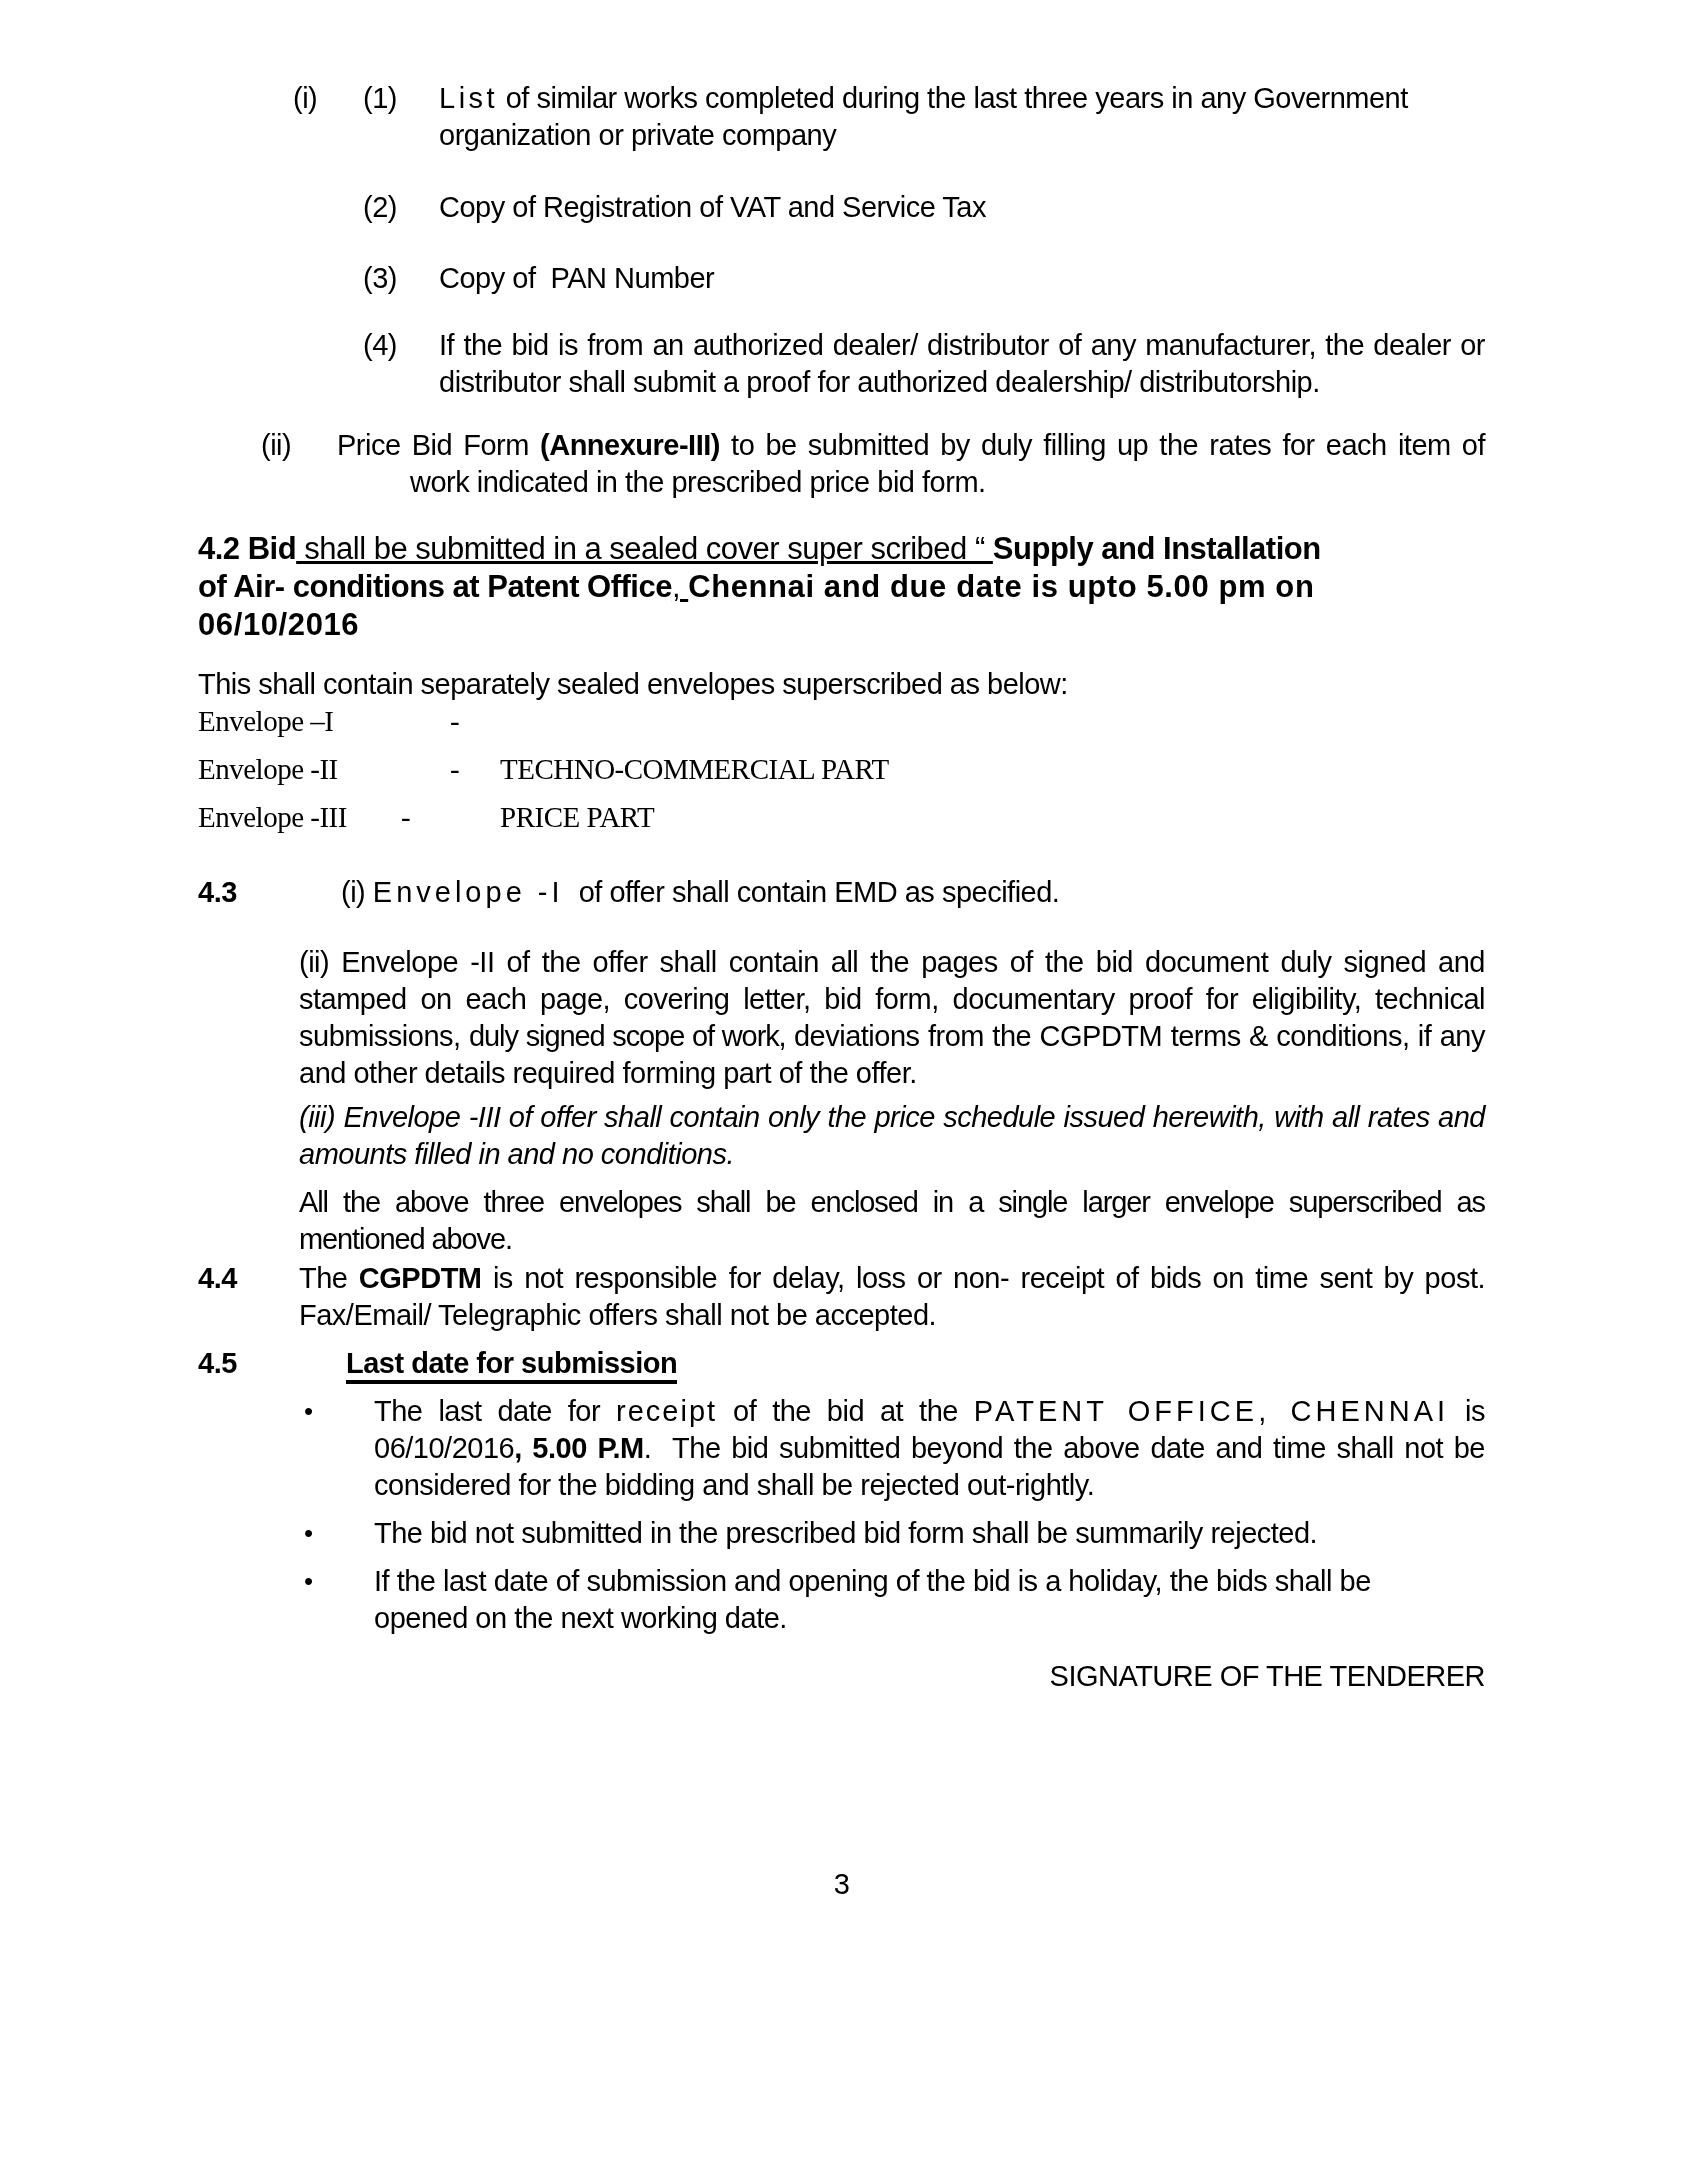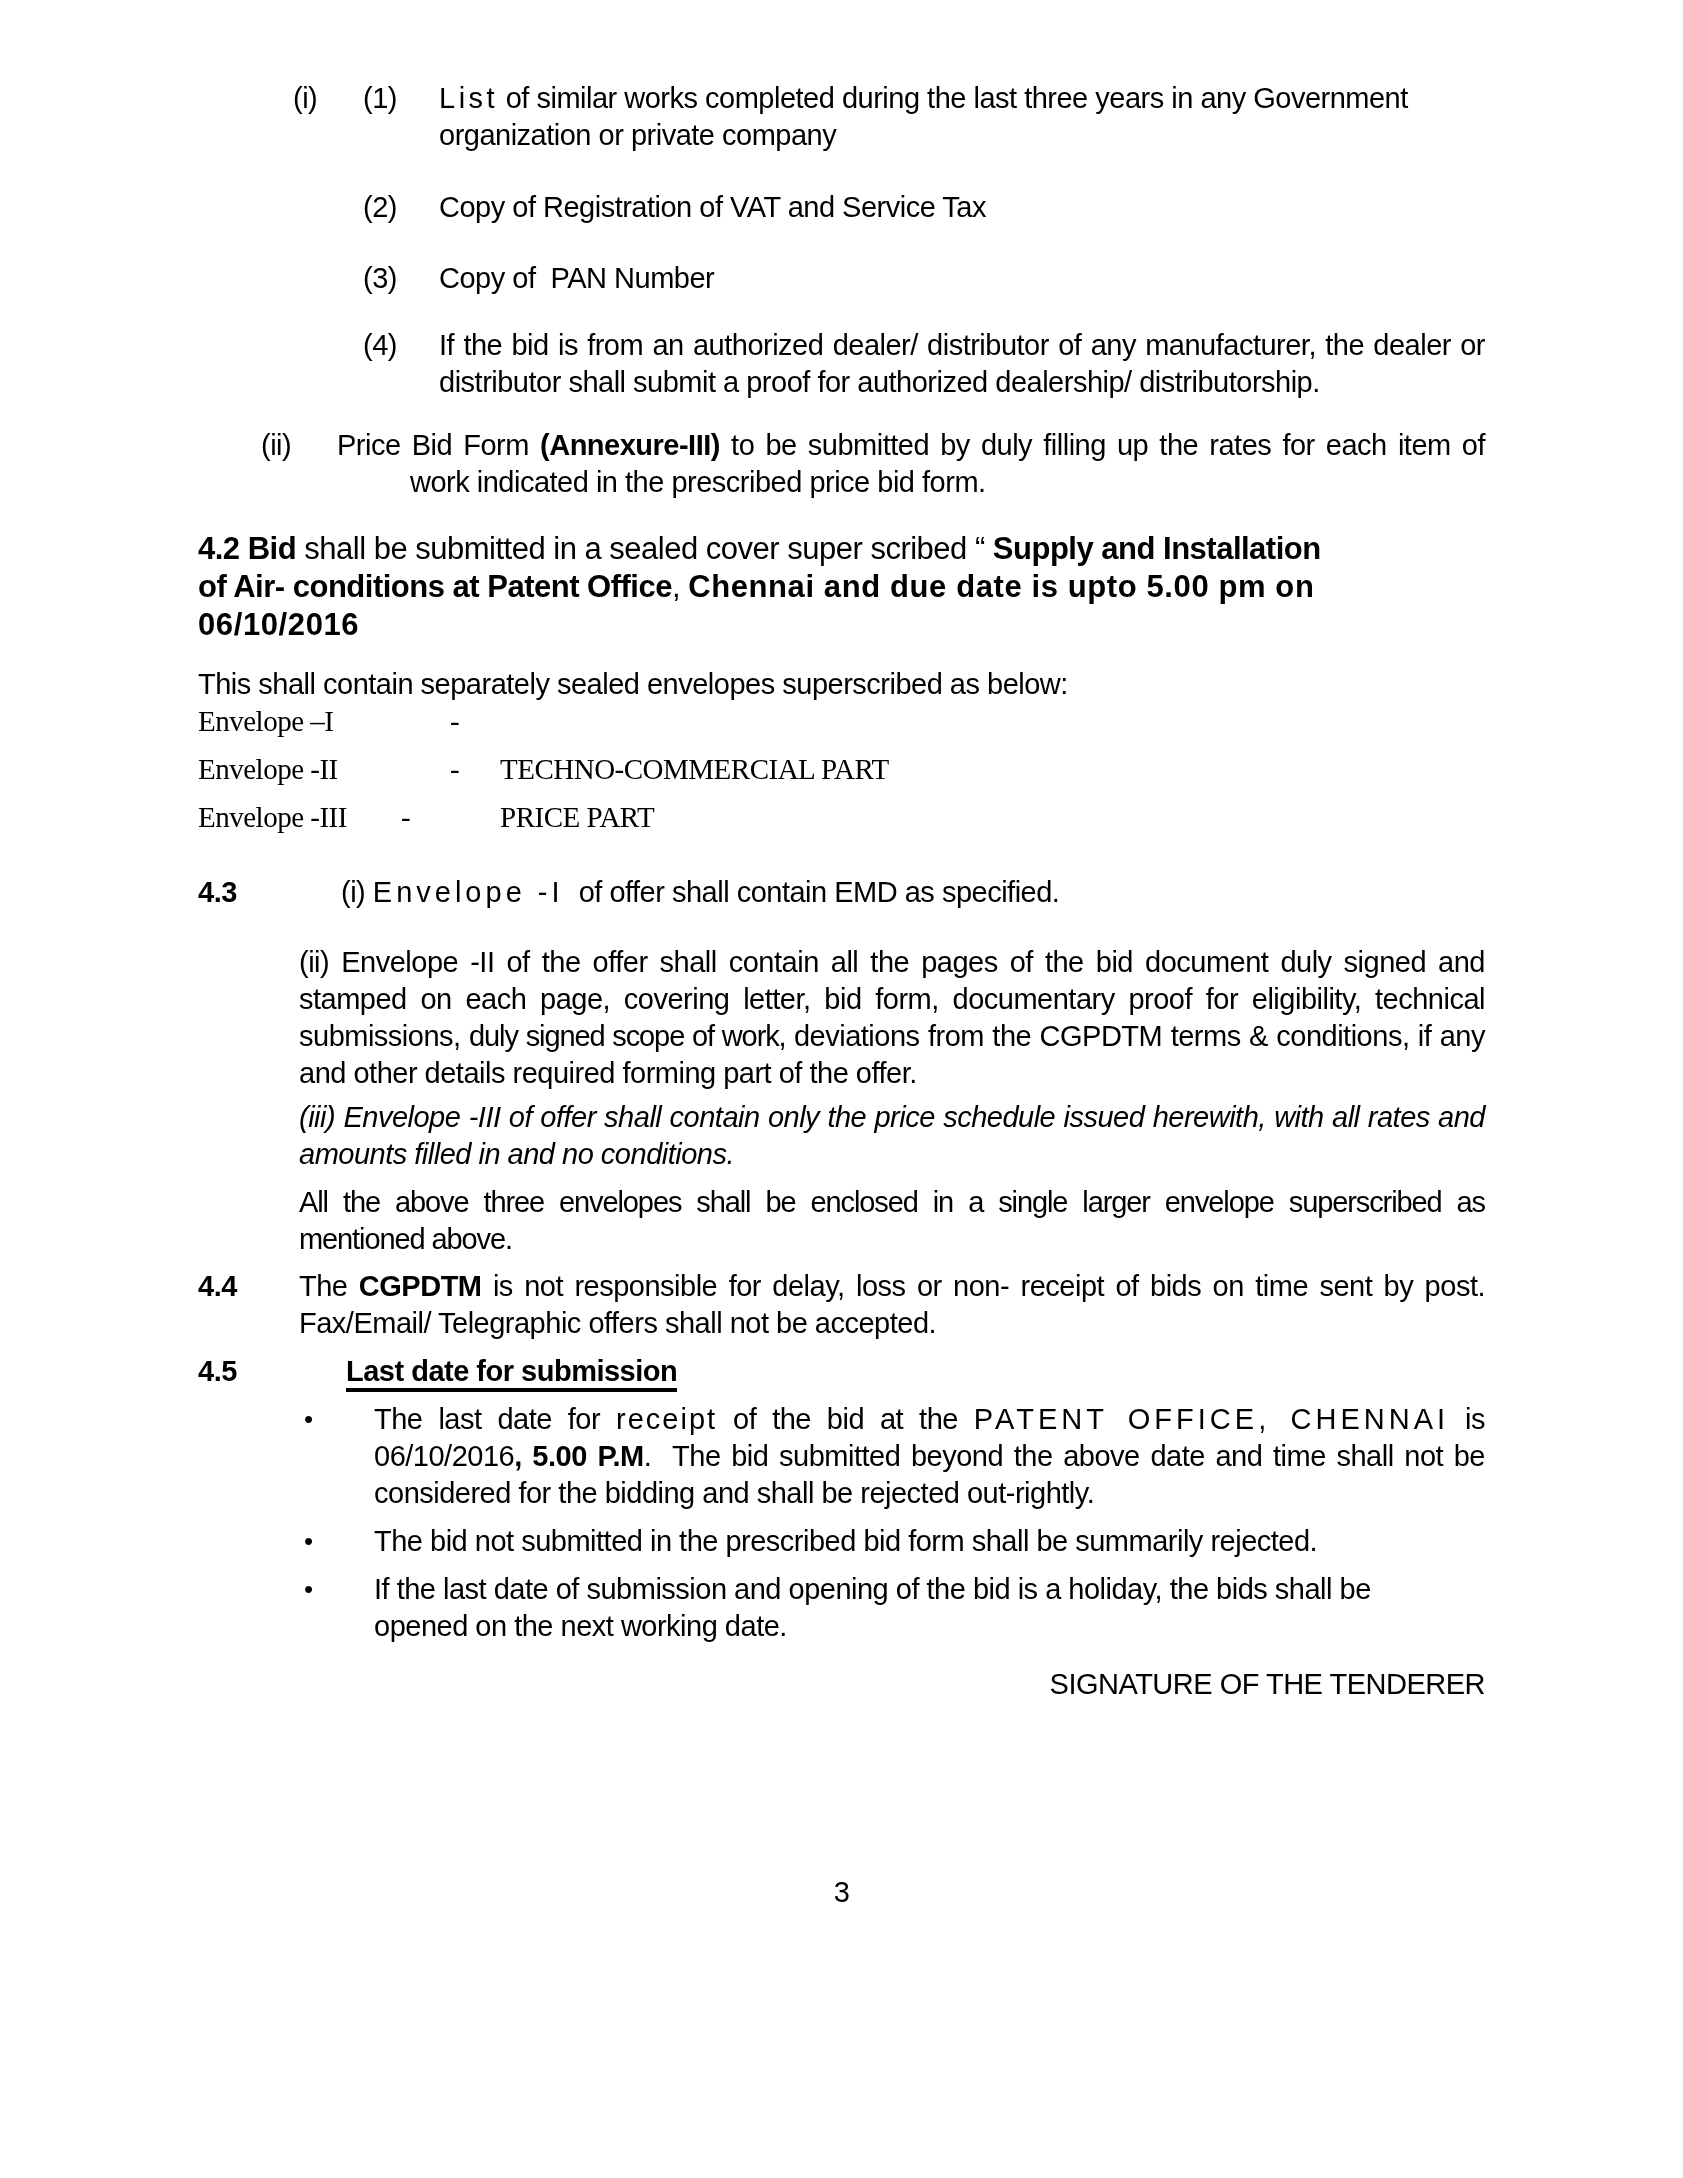--- a/index.html
+++ b/index.html
@@ -23,35 +23,35 @@
   .itemN{margin-left:165px;grid-template-columns:76px 1fr;}
   .m-item2{margin-top:35px;}
   .m-item3{margin-top:34px;}
   .m-item4{margin-top:30px;}
   
   .cII{margin-top:26px;margin-left:63px;grid-template-columns:76px 1fr;}
   .cIII{margin-top:31px;margin-left:101px;grid-template-columns:76px 1fr;}
   .hang74{padding-left:73px;text-indent:-73px;}
   
   .s42{margin-top:29px;font-size:31px;line-height:38px;font-weight:700;}
-  .s42 .rg{font-weight:400;}
+  .s42 .rg{font-weight:400;text-decoration:underline;}
   .tailsp{letter-spacing:0.6px;}
   .intro{margin-top:22px;}
   
   .envs{margin-top:0;font-family:Liberation Serif, serif;}
   .env-row{display:grid;grid-template-columns:252px 50px 1fr;margin-bottom:11px;}
   .env-row.r3{grid-template-columns:203px 99px 1fr;}
   
   .secrow{grid-template-columns:101px 1fr;}
   .s43{margin-top:38px;gap:42px;}
   .num{font-weight:700;}
   .p43b{margin-top:33px;margin-left:101px;text-align:justify;}
   .p43c{margin-top:7px;margin-left:101px;text-align:justify;font-style:italic;}
   .note43{margin-top:11px;margin-left:101px;text-align:justify;letter-spacing:-1.1px;}
-  .s44{margin-top:10px;}
+  .s44{margin-top:2px;}
   .s44 .txt{text-align:justify;}
   .s45{margin-top:11px;}
   .uline{font-weight:700;border-bottom:4px solid #000000;padding-bottom:1px;margin-left:47px;}
   
   .bullet{margin-top:11px;margin-left:106px;grid-template-columns:70px 1fr;}
   .bullet .dot{font-size:26px;}
   .just{text-align:justify;}
   .narrow{letter-spacing:-1.1px;}
   .sp2{letter-spacing:2px;}
   .sp3{letter-spacing:3.5px;}

